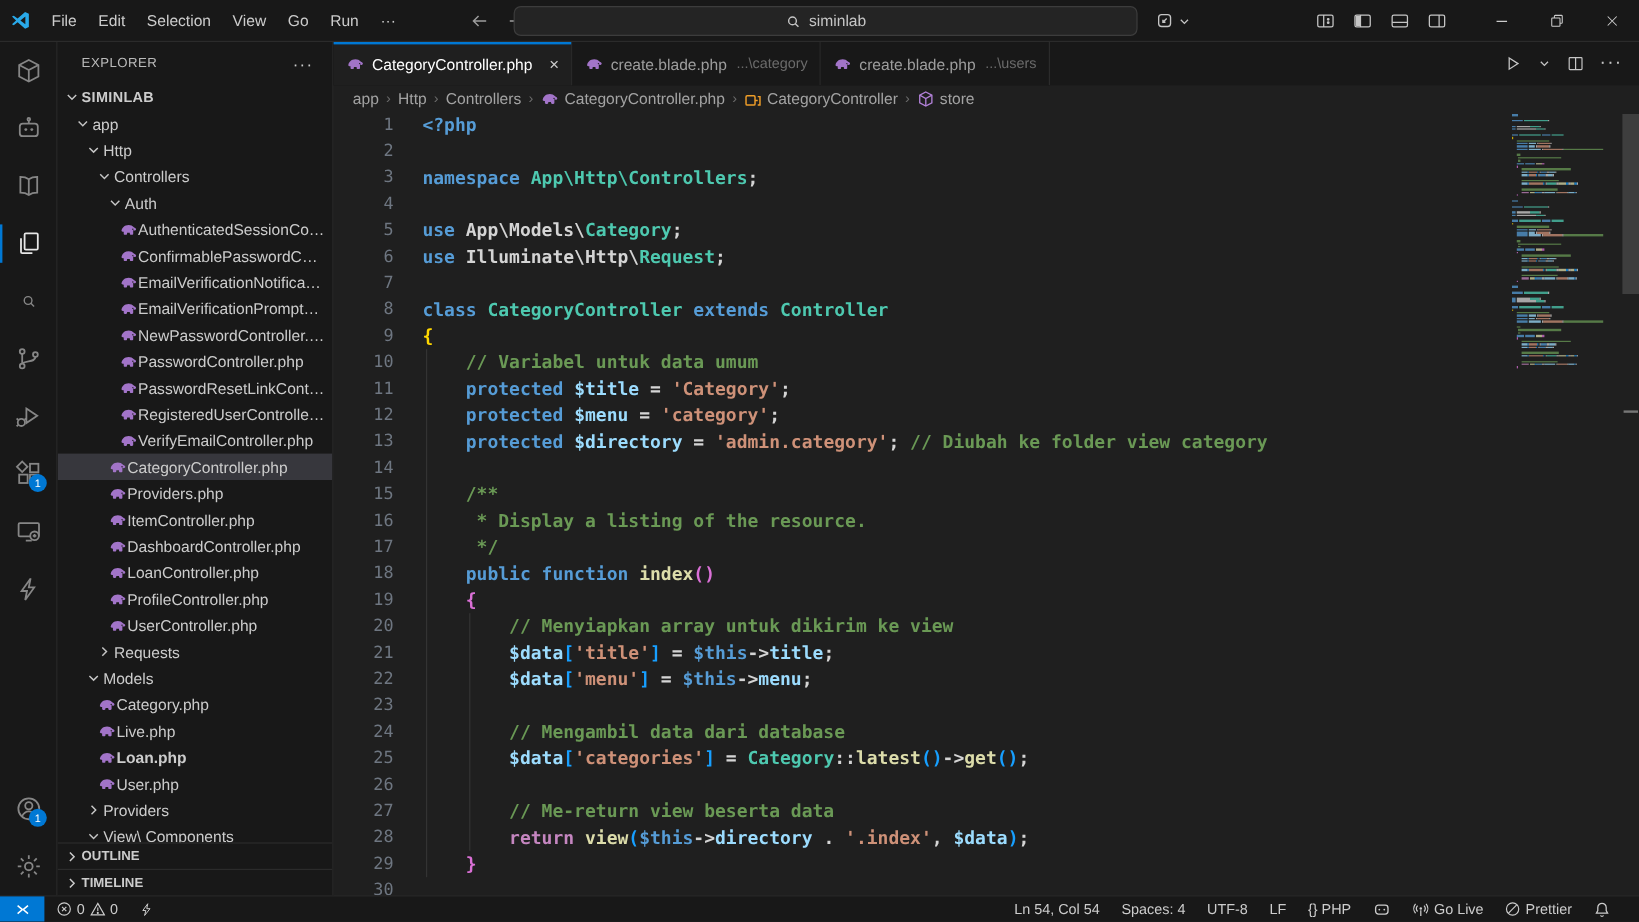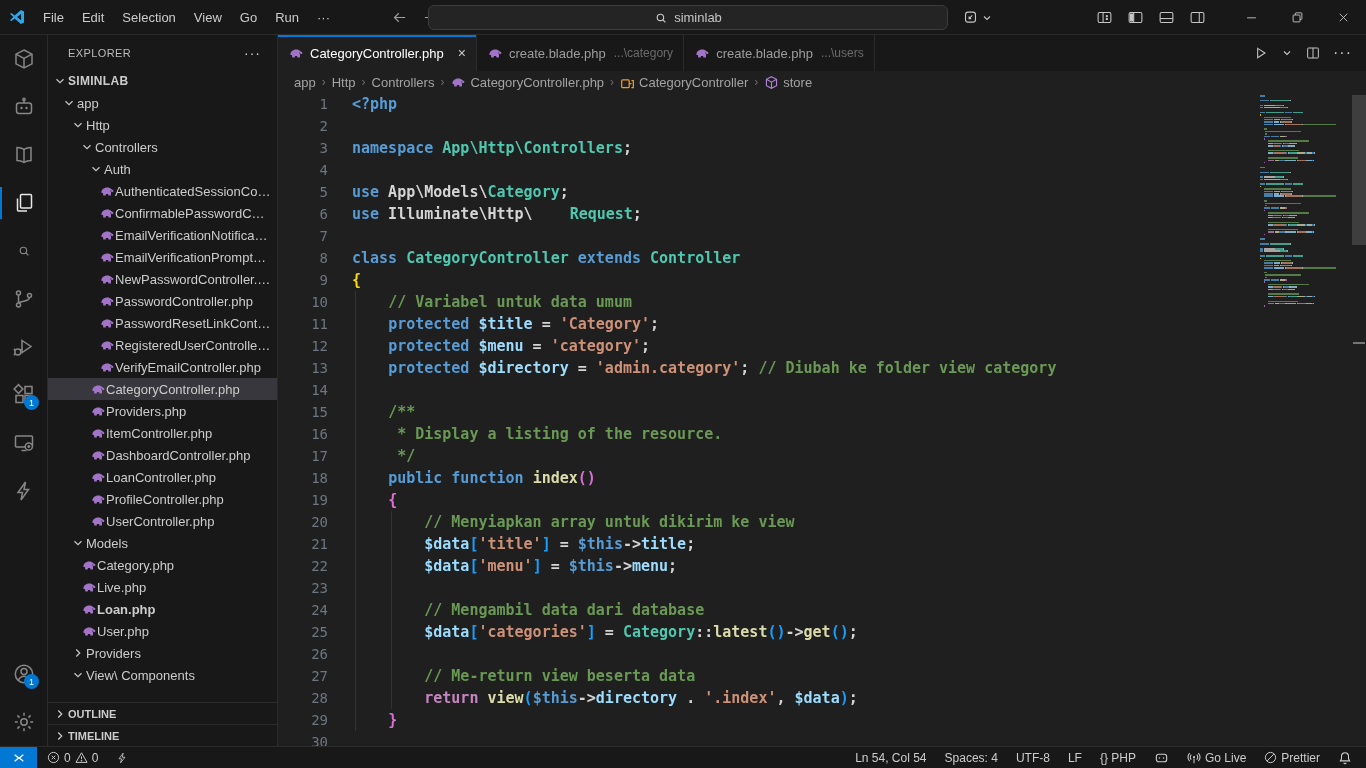--- a/index.html
+++ b/index.html
@@ -81,21 +81,21 @@
   .vthumb { position:absolute; left:0; right:0; top:2px; height:150px; background:rgba(121,121,121,.35); }
   .ov-mark { position:absolute; left:1px; right:1px; top:249px; height:2px; background:rgba(190,190,190,.55); }
 
   
   .statusbar { height:22px; background:#181818; border-top:1px solid #2b2b2b;
     display:flex; align-items:center; font-size:12px; color:#cccccc; }
   .remote-btn { width:37px; height:22px; background:#0078d4; color:#ffffff;
     display:flex; align-items:center; justify-content:center; flex:none; cursor:pointer; }
   .sb-item { display:flex; align-items:center; gap:4px; padding:0 6px; height:22px; cursor:pointer; }
   .sb-left { display:flex; align-items:center; margin-left:4px; }
-  .sb-right { margin-left:auto; display:flex; align-items:center; padding-right:8px; gap:6px; }
+  .sb-right { margin-left:auto; display:flex; align-items:center; padding-right:18px; gap:6px; }
 </style>
 </head>
 <body>
 
 <div class="titlebar">
   <span class="vscode-logo icon">
       <svg width="18" height="18" viewBox="0 0 24 24">
         <path fill="#29a9e9" d="M17.2 2.6 8.9 10 4.6 6.7l-2 1 4.6 4.3-4.6 4.3 2 1L8.9 14l8.3 7.4 4.2-2V4.6l-4.2-2zm.3 5.1v8.6L12 12l5.5-4.3z"></path>
       </svg>
     </span>
@@ -463,20 +463,28 @@
         </div>
         <div class="tree-row" style="padding-left: 42px;">
           <span class="chev icon">
             <svg width="16" height="16" viewBox="0 0 16 16">
               <path fill="#a274c8" d="M2.2 10.1c0-3.3 2.6-5.7 6-5.7 1.9 0 3.2.6 4.1 1.7.5.6 1.6.8 2 1.5.3.6-.1 1.4-.8 1.5-.6.1-1.1-.1-1.5-.5v3.1c0 .5-.4.9-.9.9h-1c-.5 0-.9-.4-.9-.9v-.8H6.9v.8c0 .5-.4.9-.9.9H5c-.5 0-.9-.4-.9-.9v-1.5c-1.1-.1-1.9-.5-1.9-1.1z"></path>
               <circle cx="11.7" cy="8" r=".6" fill="#1f1f1f"></circle>
             </svg>
           </span>
           <span class="label">UserController.php</span>
         </div>
+        <div class="tree-row" style="padding-left: 31px;">
+          <span class="chev icon">
+            <svg width="14" height="14" viewBox="0 0 16 16" fill="none" stroke="currentColor" stroke-width="1.4">
+              <path d="M6 4l4 4-4 4"></path>
+            </svg>
+          </span>
+          <span class="label">Requests</span>
+        </div>
         <div class="tree-row" style="padding-left: 22px;">
           <span class="chev icon">
             <svg width="14" height="14" viewBox="0 0 16 16" fill="none" stroke="currentColor" stroke-width="1.4">
               <path d="M4 6l4 4 4-4"></path>
             </svg>
           </span>
           <span class="label">Models</span>
         </div>
         <div class="tree-row" style="padding-left: 33px;">
           <span class="chev icon">
@@ -647,21 +655,21 @@
           <span>store</span>
         </span>
       </div>
     <div class="codearea">
       <div id="codelines">
           <div class="code-line"><span class="ln">1</span><span class="lc"><span style="color: rgb(86, 156, 214);">&lt;?php</span></span></div>
           <div class="code-line"><span class="ln">2</span><span class="lc"></span></div>
           <div class="code-line"><span class="ln">3</span><span class="lc"><span style="color: rgb(86, 156, 214);">namespace</span><span style="color: rgb(212, 212, 212);"> </span><span style="color: rgb(78, 201, 176);">App\Http\Controllers</span><span style="color: rgb(212, 212, 212);">;</span></span></div>
           <div class="code-line"><span class="ln">4</span><span class="lc"></span></div>
           <div class="code-line"><span class="ln">5</span><span class="lc"><span style="color: rgb(86, 156, 214);">use</span><span style="color: rgb(212, 212, 212);"> App\Models\</span><span style="color: rgb(78, 201, 176);">Category</span><span style="color: rgb(212, 212, 212);">;</span></span></div>
-          <div class="code-line"><span class="ln">6</span><span class="lc"><span style="color: rgb(86, 156, 214);">use</span><span style="color: rgb(212, 212, 212);"> Illuminate\Http\</span><span style="color: rgb(78, 201, 176); margin-left: 37px;">Request</span><span style="color: rgb(212, 212, 212);">;</span></span></div>
+          <div class="code-line"><span class="ln">6</span><span class="lc"><span style="color: rgb(86, 156, 214);">use</span><span style="color: rgb(212, 212, 212);"> Illuminate\Http\</span><span style="color: rgb(78, 201, 176);">Request</span><span style="color: rgb(212, 212, 212);">;</span></span></div>
           <div class="code-line"><span class="ln">7</span><span class="lc"></span></div>
           <div class="code-line"><span class="ln">8</span><span class="lc"><span style="color: rgb(86, 156, 214);">class</span><span style="color: rgb(212, 212, 212);"> </span><span style="color: rgb(78, 201, 176);">CategoryController</span><span style="color: rgb(212, 212, 212);"> </span><span style="color: rgb(86, 156, 214);">extends</span><span style="color: rgb(212, 212, 212);"> </span><span style="color: rgb(78, 201, 176);">Controller</span></span></div>
           <div class="code-line"><span class="ln">9</span><span class="lc"><span style="color: rgb(255, 215, 0);">{</span></span></div>
           <div class="code-line"><span class="ln">10</span><span class="lc"><span style="color: rgb(212, 212, 212);">    </span><span style="color: rgb(106, 153, 85);">// Variabel untuk data umum</span></span></div>
           <div class="code-line"><span class="ln">11</span><span class="lc"><span style="color: rgb(212, 212, 212);">    </span><span style="color: rgb(86, 156, 214);">protected</span><span style="color: rgb(212, 212, 212);"> </span><span style="color: rgb(156, 220, 254);">$title</span><span style="color: rgb(212, 212, 212);"> = </span><span style="color: rgb(206, 145, 120);">'Category'</span><span style="color: rgb(212, 212, 212);">;</span></span></div>
           <div class="code-line"><span class="ln">12</span><span class="lc"><span style="color: rgb(212, 212, 212);">    </span><span style="color: rgb(86, 156, 214);">protected</span><span style="color: rgb(212, 212, 212);"> </span><span style="color: rgb(156, 220, 254);">$menu</span><span style="color: rgb(212, 212, 212);"> = </span><span style="color: rgb(206, 145, 120);">'category'</span><span style="color: rgb(212, 212, 212);">;</span></span></div>
           <div class="code-line"><span class="ln">13</span><span class="lc"><span style="color: rgb(212, 212, 212);">    </span><span style="color: rgb(86, 156, 214);">protected</span><span style="color: rgb(212, 212, 212);"> </span><span style="color: rgb(156, 220, 254);">$directory</span><span style="color: rgb(212, 212, 212);"> = </span><span style="color: rgb(206, 145, 120);">'admin.category'</span><span style="color: rgb(212, 212, 212);">; </span><span style="color: rgb(106, 153, 85);">// Diubah ke folder view category</span></span></div>
           <div class="code-line"><span class="ln">14</span><span class="lc"></span></div>
           <div class="code-line"><span class="ln">15</span><span class="lc"><span style="color: rgb(212, 212, 212);">    </span><span style="color: rgb(106, 153, 85);">/**</span></span></div>
           <div class="code-line"><span class="ln">16</span><span class="lc"><span style="color: rgb(106, 153, 85);">     * Display a listing of the resource.</span></span></div>

